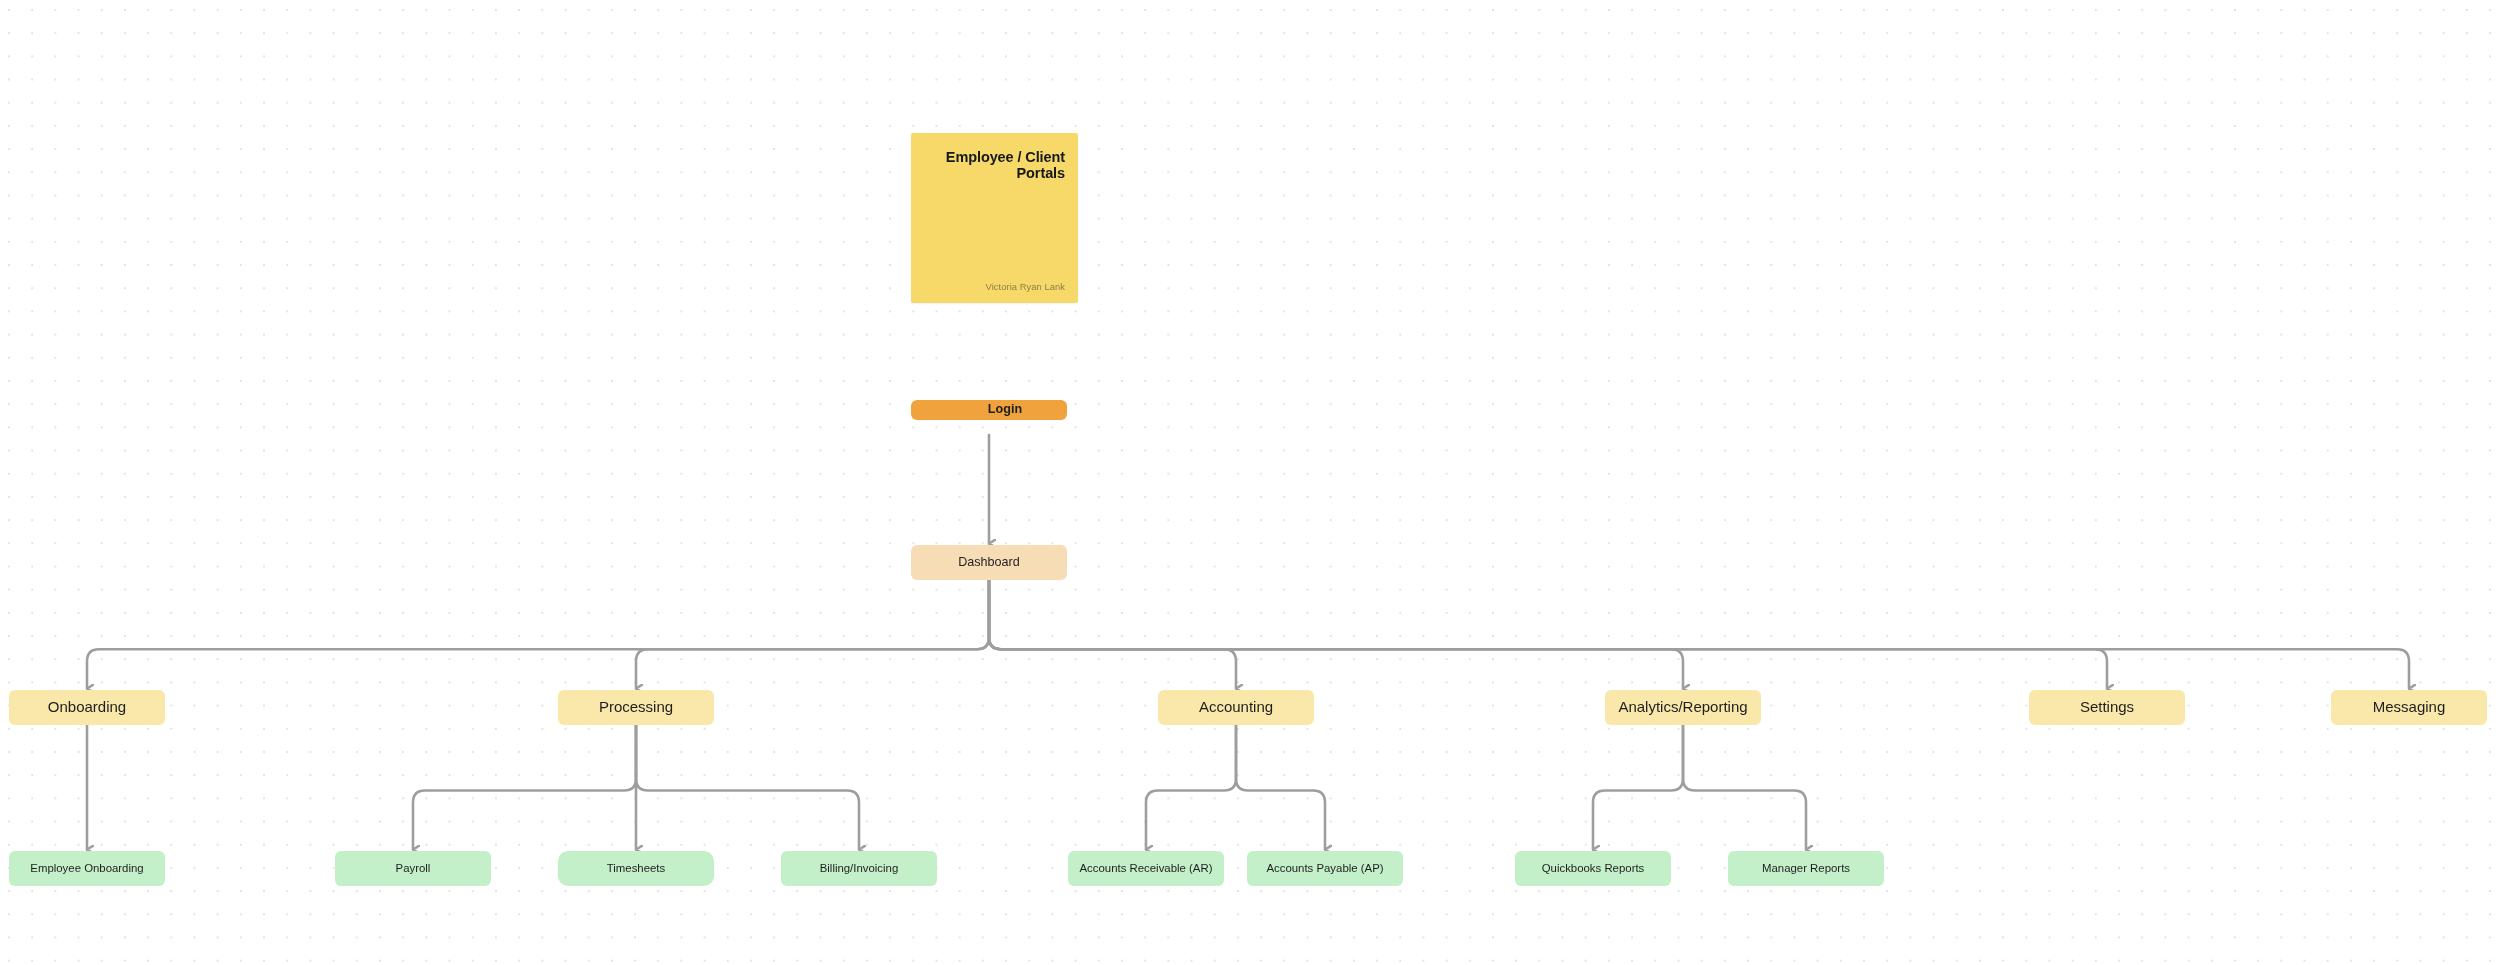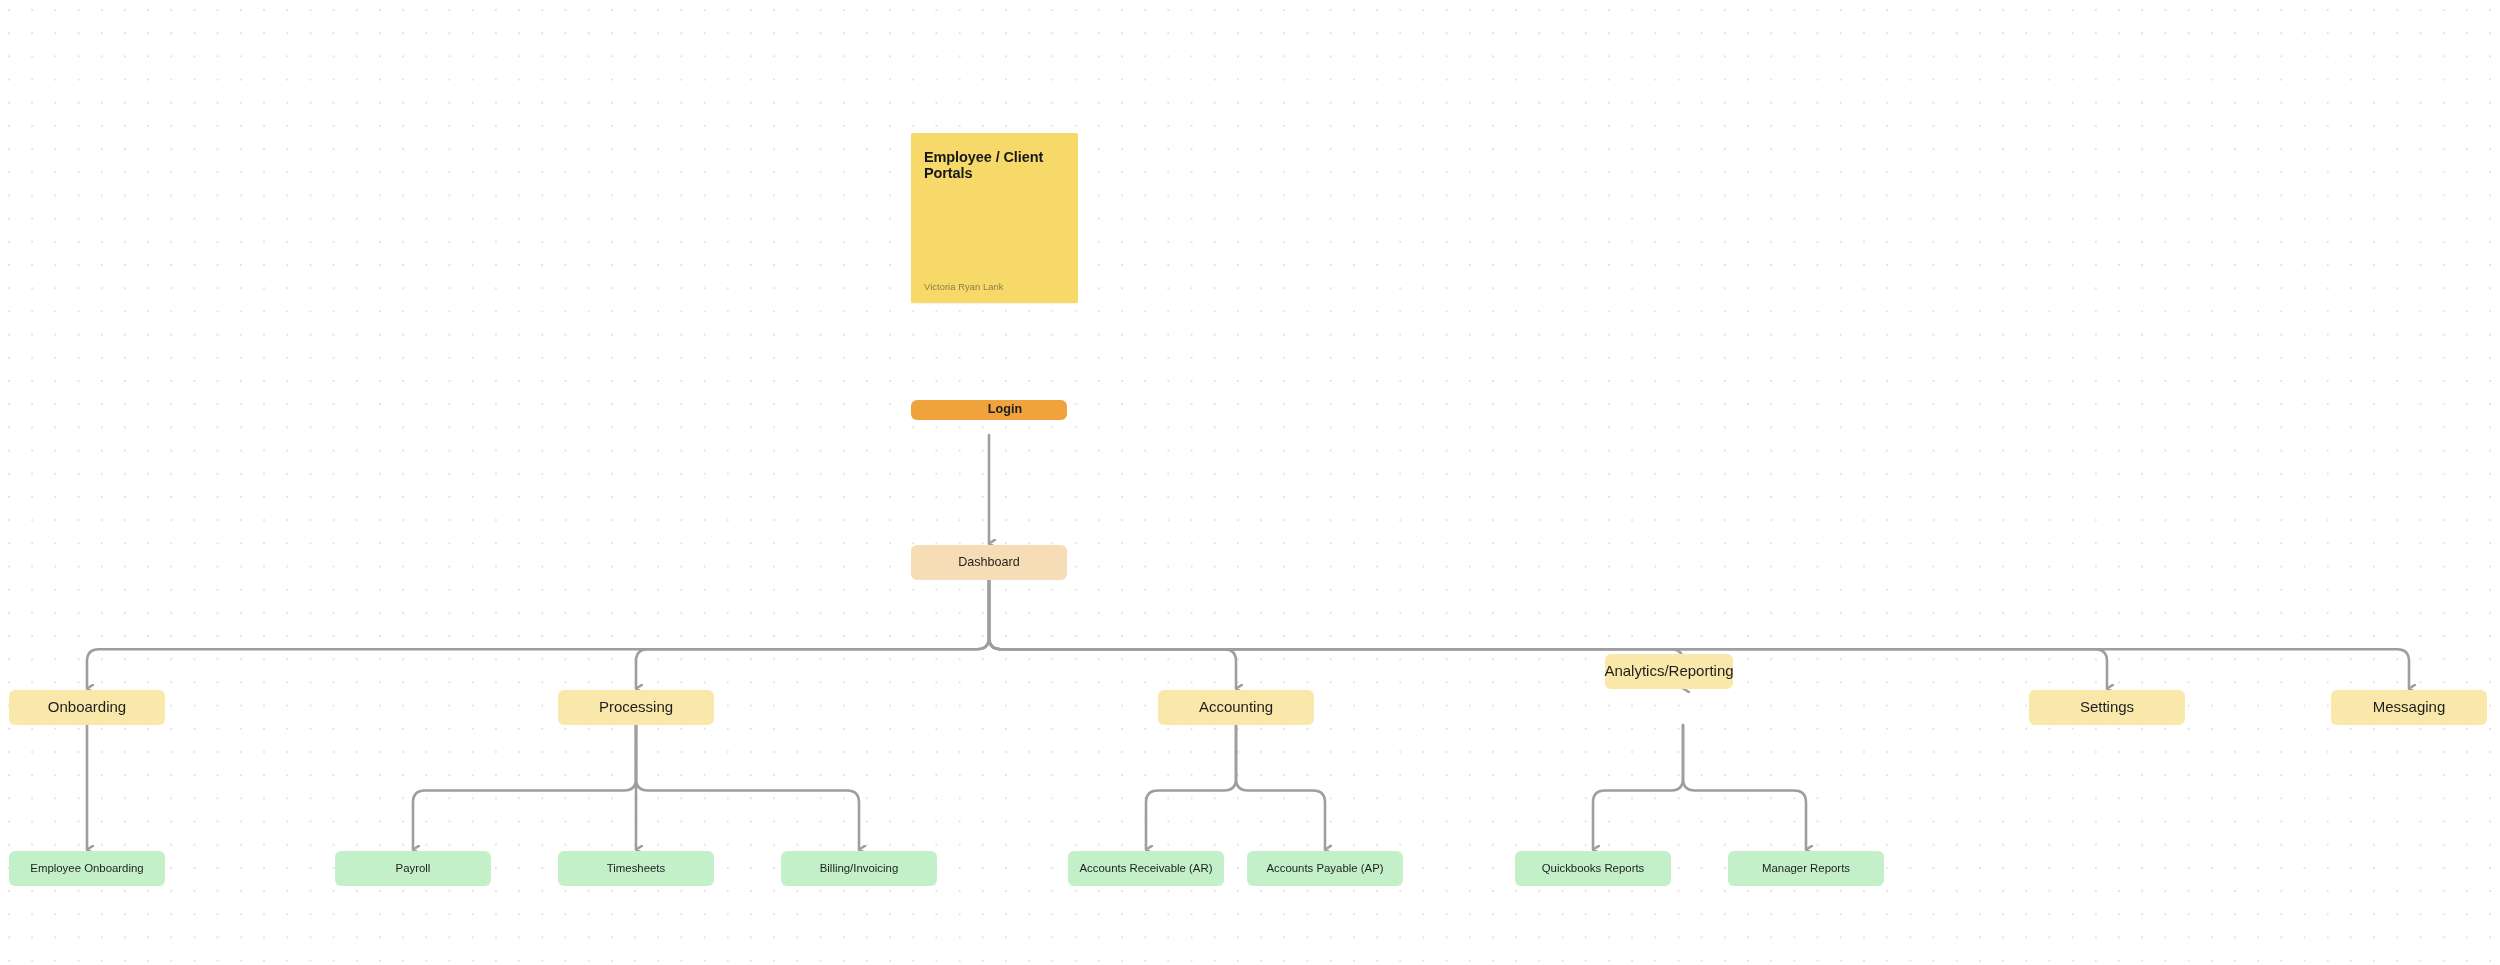--- a/index.html
+++ b/index.html
@@ -53,20 +53,21 @@
   .sticky {
     position: absolute;
     box-sizing: border-box;
     background: #f7d96a;
     border-radius: 2px;
     padding: 16px 13px 11px 13px;
     display: flex;
     flex-direction: column;
     justify-content: space-between;
     box-shadow: 0 1px 2px rgba(0,0,0,0.055);
+    text-align: right;
   }
   .sticky-title {
     font-size: 14.5px;
     font-weight: 700;
     color: #17181a;
     letter-spacing: -0.1px;
   }
   .sticky-author {
     font-size: 9.4px;
     font-weight: 400;
@@ -142,36 +143,36 @@
       </div>
       <div class="node n-section" style="left: 9px; top: 690px; width: 156px; height: 35px;">
         <span>Onboarding</span>
       </div>
       <div class="node n-section" style="left: 558px; top: 690px; width: 156px; height: 35px;">
         <span>Processing</span>
       </div>
       <div class="node n-section" style="left: 1158px; top: 690px; width: 156px; height: 35px;">
         <span>Accounting</span>
       </div>
-      <div class="node n-section" style="left: 1605px; top: 654px; width: 128px; height: 35px;">
+      <div class="node n-section" style="left: 1605px; top: 690px; width: 156px; height: 35px;">
         <span>Analytics/Reporting</span>
       </div>
       <div class="node n-section" style="left: 2029px; top: 690px; width: 156px; height: 35px;">
         <span>Settings</span>
       </div>
       <div class="node n-section" style="left: 2331px; top: 690px; width: 156px; height: 35px;">
         <span>Messaging</span>
       </div>
       <div class="node n-leaf" style="left: 9px; top: 851px; width: 156px; height: 35px; text-align: right;">
         <span>Employee Onboarding</span>
       </div>
       <div class="node n-leaf" style="left: 335px; top: 851px; width: 156px; height: 35px;">
         <span>Payroll</span>
       </div>
-      <div class="node n-leaf" style="left: 558px; top: 851px; width: 156px; height: 35px;">
+      <div class="node n-leaf" style="left: 558px; top: 851px; width: 156px; height: 35px; border-radius: 10px;">
         <span>Timesheets</span>
       </div>
       <div class="node n-leaf" style="left: 781px; top: 851px; width: 156px; height: 35px;">
         <span>Billing/Invoicing</span>
       </div>
       <div class="node n-leaf" style="left: 1068px; top: 851px; width: 156px; height: 35px;">
         <span>Accounts Receivable (AR)</span>
       </div>
       <div class="node n-leaf" style="left: 1247px; top: 851px; width: 156px; height: 35px;">
         <span>Accounts Payable (AP)</span>

